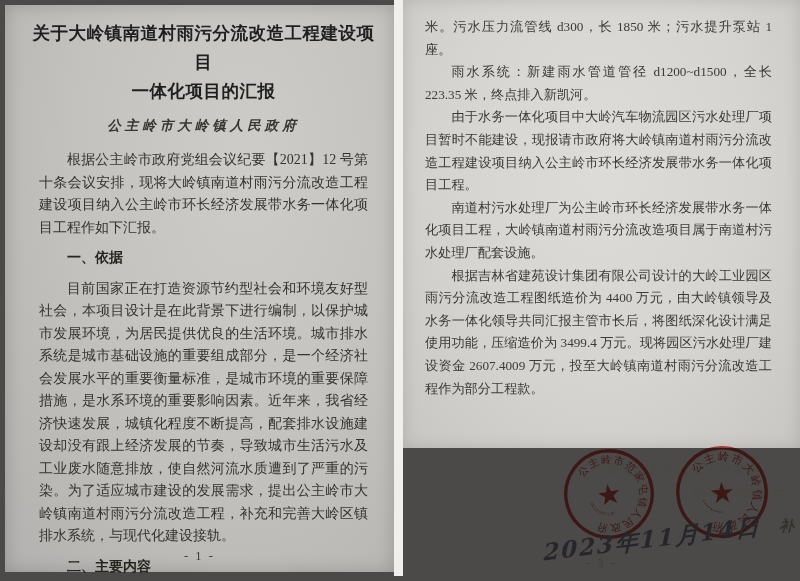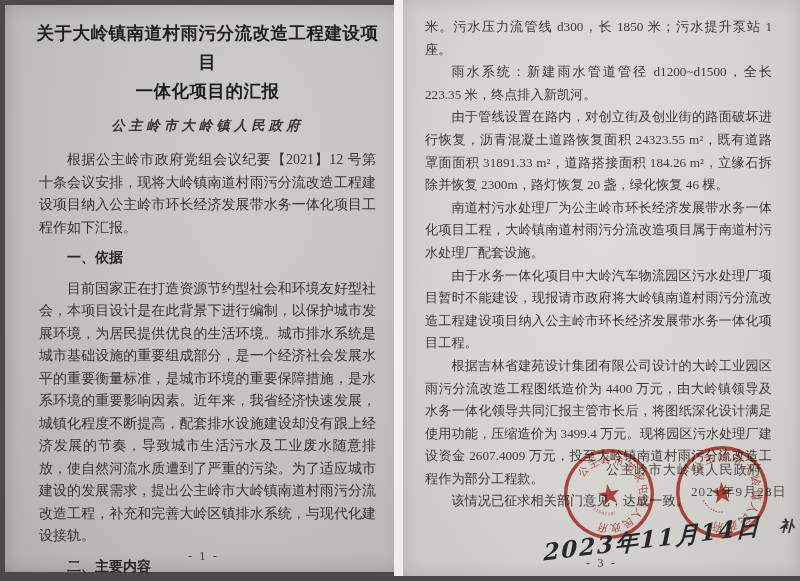--- a/index.html
+++ b/index.html
@@ -3,37 +3,37 @@
 <meta charset="utf-8">
 <style>
   html,body{margin:0;padding:0;}
   body{width:800px;height:581px;overflow:hidden;background:#4b4a48;
        font-family:"Liberation Serif",serif;-webkit-font-smoothing:antialiased;}
   #photo{position:relative;width:800px;height:581px;}
 
   
   .page-left{position:absolute;left:5px;top:5px;width:389px;height:567px;
     background:radial-gradient(ellipse at 62% 28%, #cdccc8 0%, #c3c2be 50%, #b2b1af 100%);
-    box-shadow:inset 0 0 18px rgba(0,0,0,.18);padding-left:8px;}
+    box-shadow:inset 0 0 18px rgba(0,0,0,.18);}
   .page-left .inner{position:absolute;left:26px;right:18px;top:10px;color:#333231;}
   .doc-title{font-family:"Liberation Sans",sans-serif;font-weight:700;color:#1f1f20;
     font-size:17.5px;line-height:29px;text-align:center;letter-spacing:.5px;margin-top:4px;}
   .doc-author{text-align:center;font-size:13.5px;letter-spacing:4px;color:#36352f;
     font-style:italic;font-weight:600;margin-top:11px;}
   .lp-body{margin-top:14px;font-size:14px;line-height:22.5px;text-align:justify;color:#34332f;}
   .lp-body p{margin:8px;text-indent:2em;}
   .lp-body .sec{font-weight:700;color:#26251f;}
   .pageno{position:absolute;left:0;right:0;bottom:8px;text-align:center;
     font-size:12.5px;color:#3c3b37;letter-spacing:2px;}
 
   
   .scan-gap{position:absolute;left:394px;top:0;width:9px;height:576px;background:#f0efeb;}
 
   
-  .page-right{position:absolute;left:403px;top:0;width:397px;height:576px;
+  .page-right{position:absolute;left:403px;top:0;width:397px;height:448px;
     background:radial-gradient(ellipse at 50% 35%, #dddcd8 0%, #d5d4d0 55%, #c7c6c3 100%);
     box-shadow:inset 0 0 16px rgba(0,0,0,.12);}
   .rp-body{position:absolute;left:22px;right:28px;top:16px;
     font-size:13.2px;line-height:22.6px;text-align:justify;color:#3b3a36;}
   .rp-body p{margin:0;text-indent:2em;}
   .rp-body p.noindent{text-indent:0;}
 
   .sig-org{position:absolute;left:203px;top:461px;font-size:13.2px;color:#4a4944;letter-spacing:1px;}
   .sig-date{position:absolute;left:244px;top:483px;font-size:13.2px;color:#4a4944;letter-spacing:1px;margin-left:44px;}
 
@@ -73,25 +73,23 @@
     </div>
     <div class="pageno">- 1 -</div>
   </div>
 
   <div class="scan-gap"></div>
 
   <div class="page-right">
     <div class="rp-body">
       <p class="noindent">米。污水压力流管线 d300，长 1850 米；污水提升泵站 1 座。</p>
       <p>雨水系统：新建雨水管道管径 d1200~d1500，全长 223.35 米，终点排入新凯河。</p>
-      <p>由于管线设置在路内，对创立街及创业街的路面破坏进行恢复，沥青混凝土道路恢复面积 24323.55 m²，既有道路罩面面积 31891.33 m²，道路搭接面积 184.26 m²，立缘石拆除并恢复 2300m，路灯恢复 20 盏，绿化恢复 46 棵。</p>
+      <p>由于水务一体化项目中大岭汽车物流园区污水处理厂项目暂时不能建设，现报请市政府将大岭镇南道村雨污分流改造工程建设项目纳入公主岭市环长经济发展带水务一体化项目工程。</p>
       <p>南道村污水处理厂为公主岭市环长经济发展带水务一体化项目工程，大岭镇南道村雨污分流改造项目属于南道村污水处理厂配套设施。</p>
-      <p>由于水务一体化项目中大岭汽车物流园区污水处理厂项目暂时不能建设，现报请市政府将大岭镇南道村雨污分流改造工程建设项目纳入公主岭市环长经济发展带水务一体化项目工程。</p>
       <p>根据吉林省建苑设计集团有限公司设计的大岭工业园区雨污分流改造工程图纸造价为 4400 万元，由大岭镇领导及水务一体化领导共同汇报主管市长后，将图纸深化设计满足使用功能，压缩造价为 3499.4 万元。现将园区污水处理厂建设资金 2607.4009 万元，投至大岭镇南道村雨污分流改造工程作为部分工程款。</p>
-      <p>该情况已征求相关部门意见，达成一致。</p>
     </div>
 
     <div class="sig-org">公主岭市大岭镇人民政府</div>
     <div class="sig-date">2021年9月28日</div>
 
     <div class="seal seal-left">
       <svg viewBox="0 0 100 100" width="94" height="94" xmlns="http://www.w3.org/2000/svg">
         <defs>
             <path id="ringL" d="M 17,50 A 33,33 0 1 1 83,50 A 33,33 0 1 1 17,50"></path>
               <path id="arcLb" d="M 27,50 A 23,23 0 0 0 73,50"></path>

